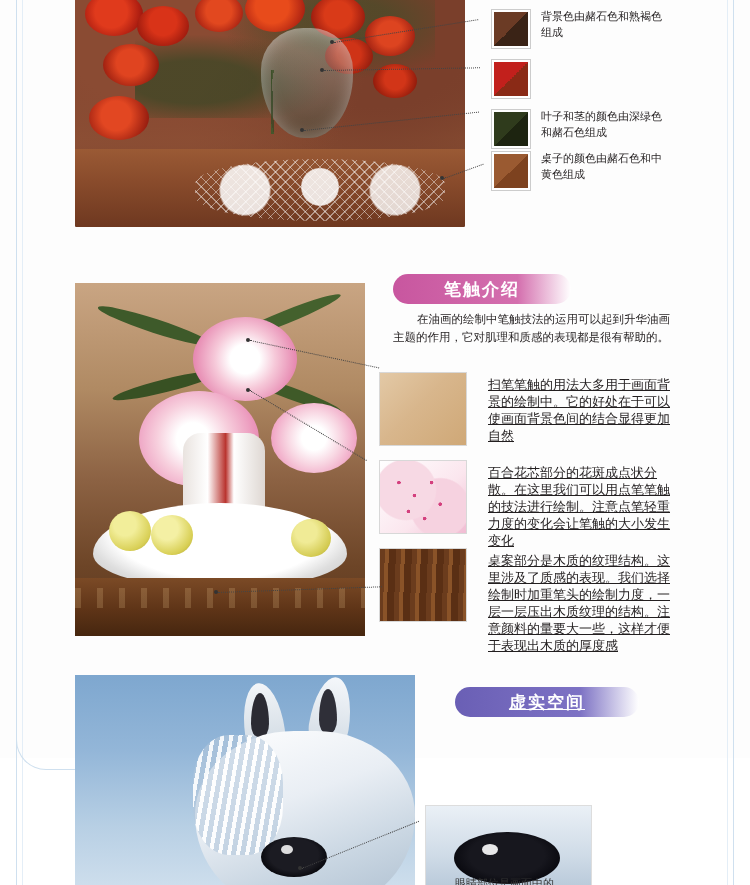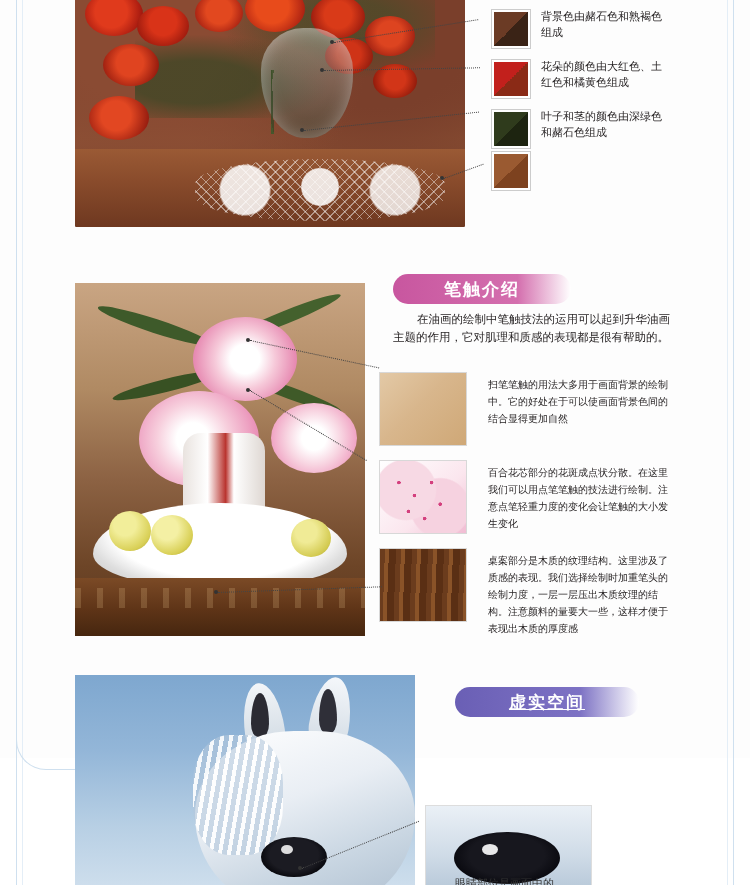--- a/index.html
+++ b/index.html
@@ -122,21 +122,21 @@
     background:linear-gradient(90deg,#e9e3df 0%,#ffffff 30%,#b9342f 52%,#ffffff 62%,#ded7d2 100%);
     border-radius:18px 18px 30px 30px;
   }
   .lily{position:absolute;}
   .apple{position:absolute;border-radius:50%;}
 
   .thumb{
     position:absolute;width:86px;height:72px;border:1px solid #d8d8d8;overflow:hidden;
   }
   .tnote{
-    position:absolute;width:188px;font-size:10px;line-height:17px;color:#231f20;
+    position:absolute;width:188px;font-size:13px;line-height:17px;color:#231f20;text-decoration:underline;
   }
 
   
   .sec3-img{
     position:absolute;left:75px;top:675px;width:340px;height:215px;overflow:hidden;
   }
   .sec3-img .sky{
     position:absolute;inset:0;
     background:linear-gradient(180deg,#7ea7cf 0%,#93b6d8 35%,#b7cfe4 70%,#cfdfed 100%);
   }
@@ -184,26 +184,26 @@
   <div class="lead" style="left:324px;top:70px;width:156px;transform:rotate(-1deg);transform-origin:left center;"></div>
   <div class="dot" style="left:300px;top:128px;"></div>
   <div class="lead" style="left:304px;top:130px;width:176px;transform:rotate(-6deg);transform-origin:left center;"></div>
   <div class="dot" style="left:440px;top:176px;"></div>
   <div class="lead" style="left:444px;top:178px;width:42px;transform:rotate(-20deg);transform-origin:left center;"></div>
 
   <div class="swatch" style="left:492px;top:10px;background:linear-gradient(135deg,#6b3b25 0 50%,#3a2316 50% 100%);"></div>
   <div class="callout-text" style="left:541px;top:8px;">背景色由赭石色和熟褐色组成</div>
 
   <div class="swatch" style="left:492px;top:60px;background:linear-gradient(135deg,#c2201c 0 50%,#8a2a16 50% 100%);"></div>
-  <div class="callout-text" style="left:541px;top:58px;">花朵的颜色由大红色、土红色和橘黄色组成</div>
 
   <div class="swatch" style="left:492px;top:110px;background:linear-gradient(135deg,#2f3b1c 0 50%,#1d2410 50% 100%);"></div>
   <div class="callout-text" style="left:541px;top:108px;">叶子和茎的颜色由深绿色和赭石色组成</div>
 
   <div class="swatch" style="left:492px;top:152px;background:linear-gradient(135deg,#9a5a31 0 50%,#7d421f 50% 100%);"></div>
+  <div class="callout-text" style="left:541px;top:150px;">桌子的颜色由赭石色和中黄色组成</div>
 
   <div class="pill pink" style="left:393px;top:274px;width:178px;">笔触介绍</div>
   <div class="para" style="left:393px;top:310px;width:283px;text-indent:24px;">在油画的绘制中笔触技法的运用可以起到升华油画主题的作用，它对肌理和质感的表现都是很有帮助的。</div>
 
   <div class="sec2-img">
     <div class="bg"></div>
 
     <div style="position:absolute;left:20px;top:36px;width:120px;height:14px;background:#3e5a2a;border-radius:50%;transform:rotate(18deg);"></div>
     <div style="position:absolute;left:150px;top:28px;width:120px;height:13px;background:#44612d;border-radius:50%;transform:rotate(-22deg);"></div>
     <div style="position:absolute;left:36px;top:96px;width:110px;height:13px;background:#385123;border-radius:50%;transform:rotate(-14deg);"></div>

